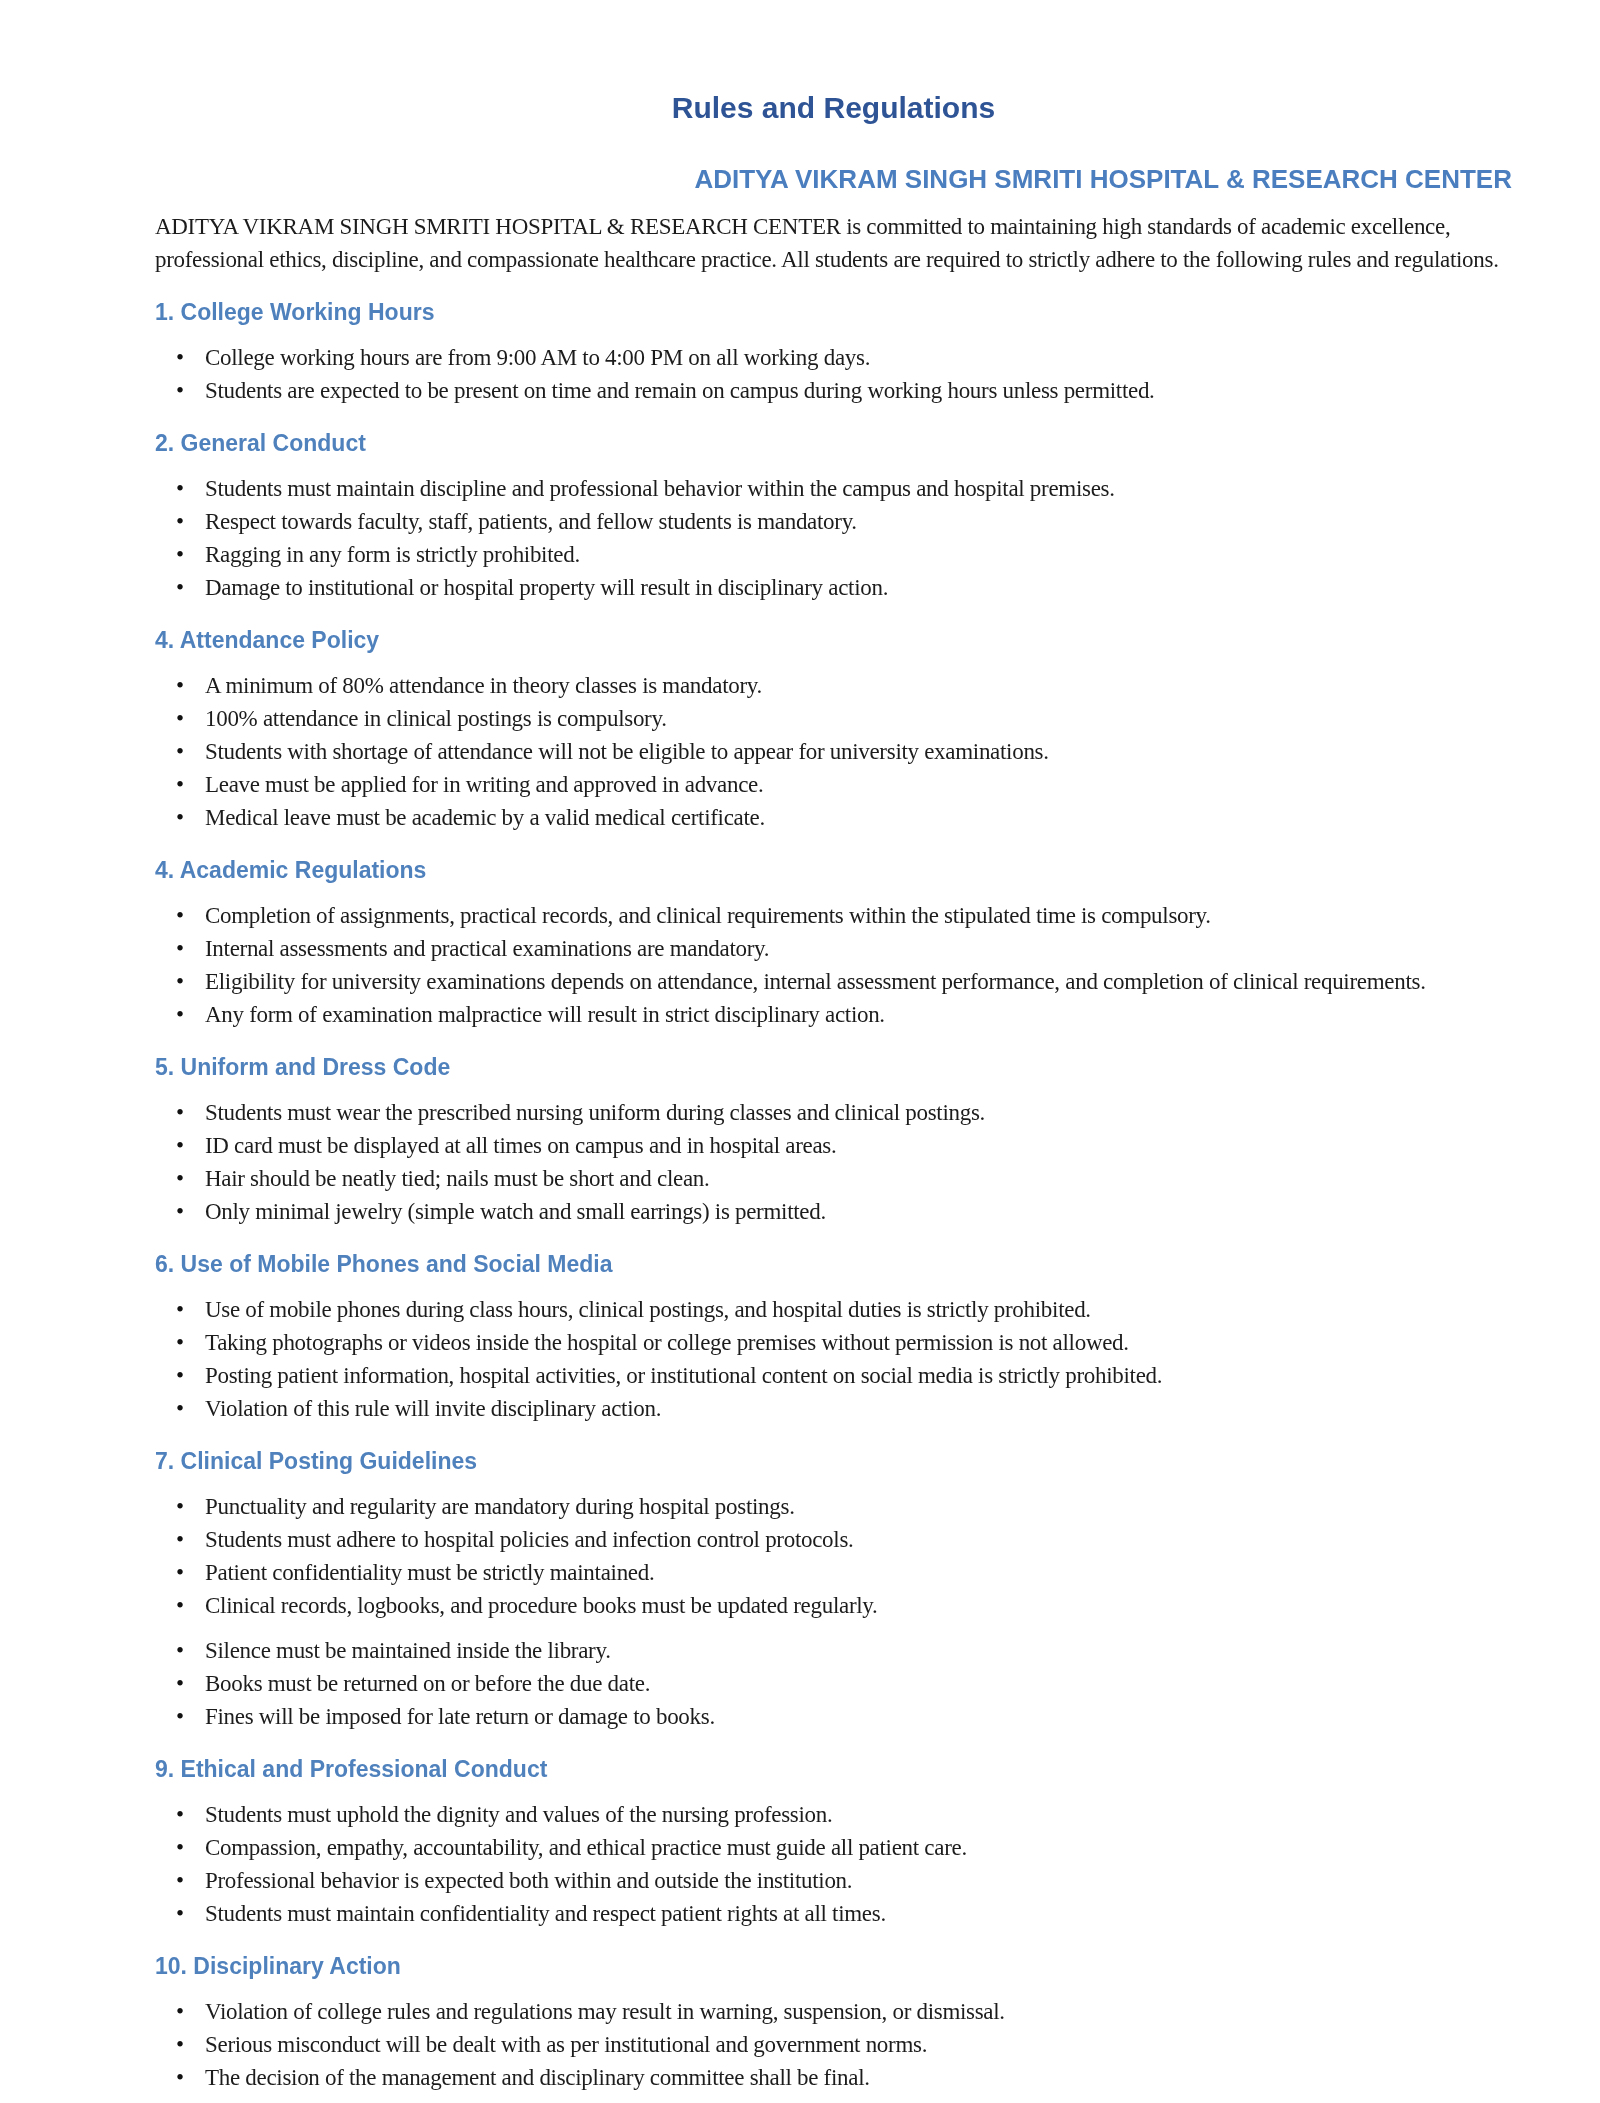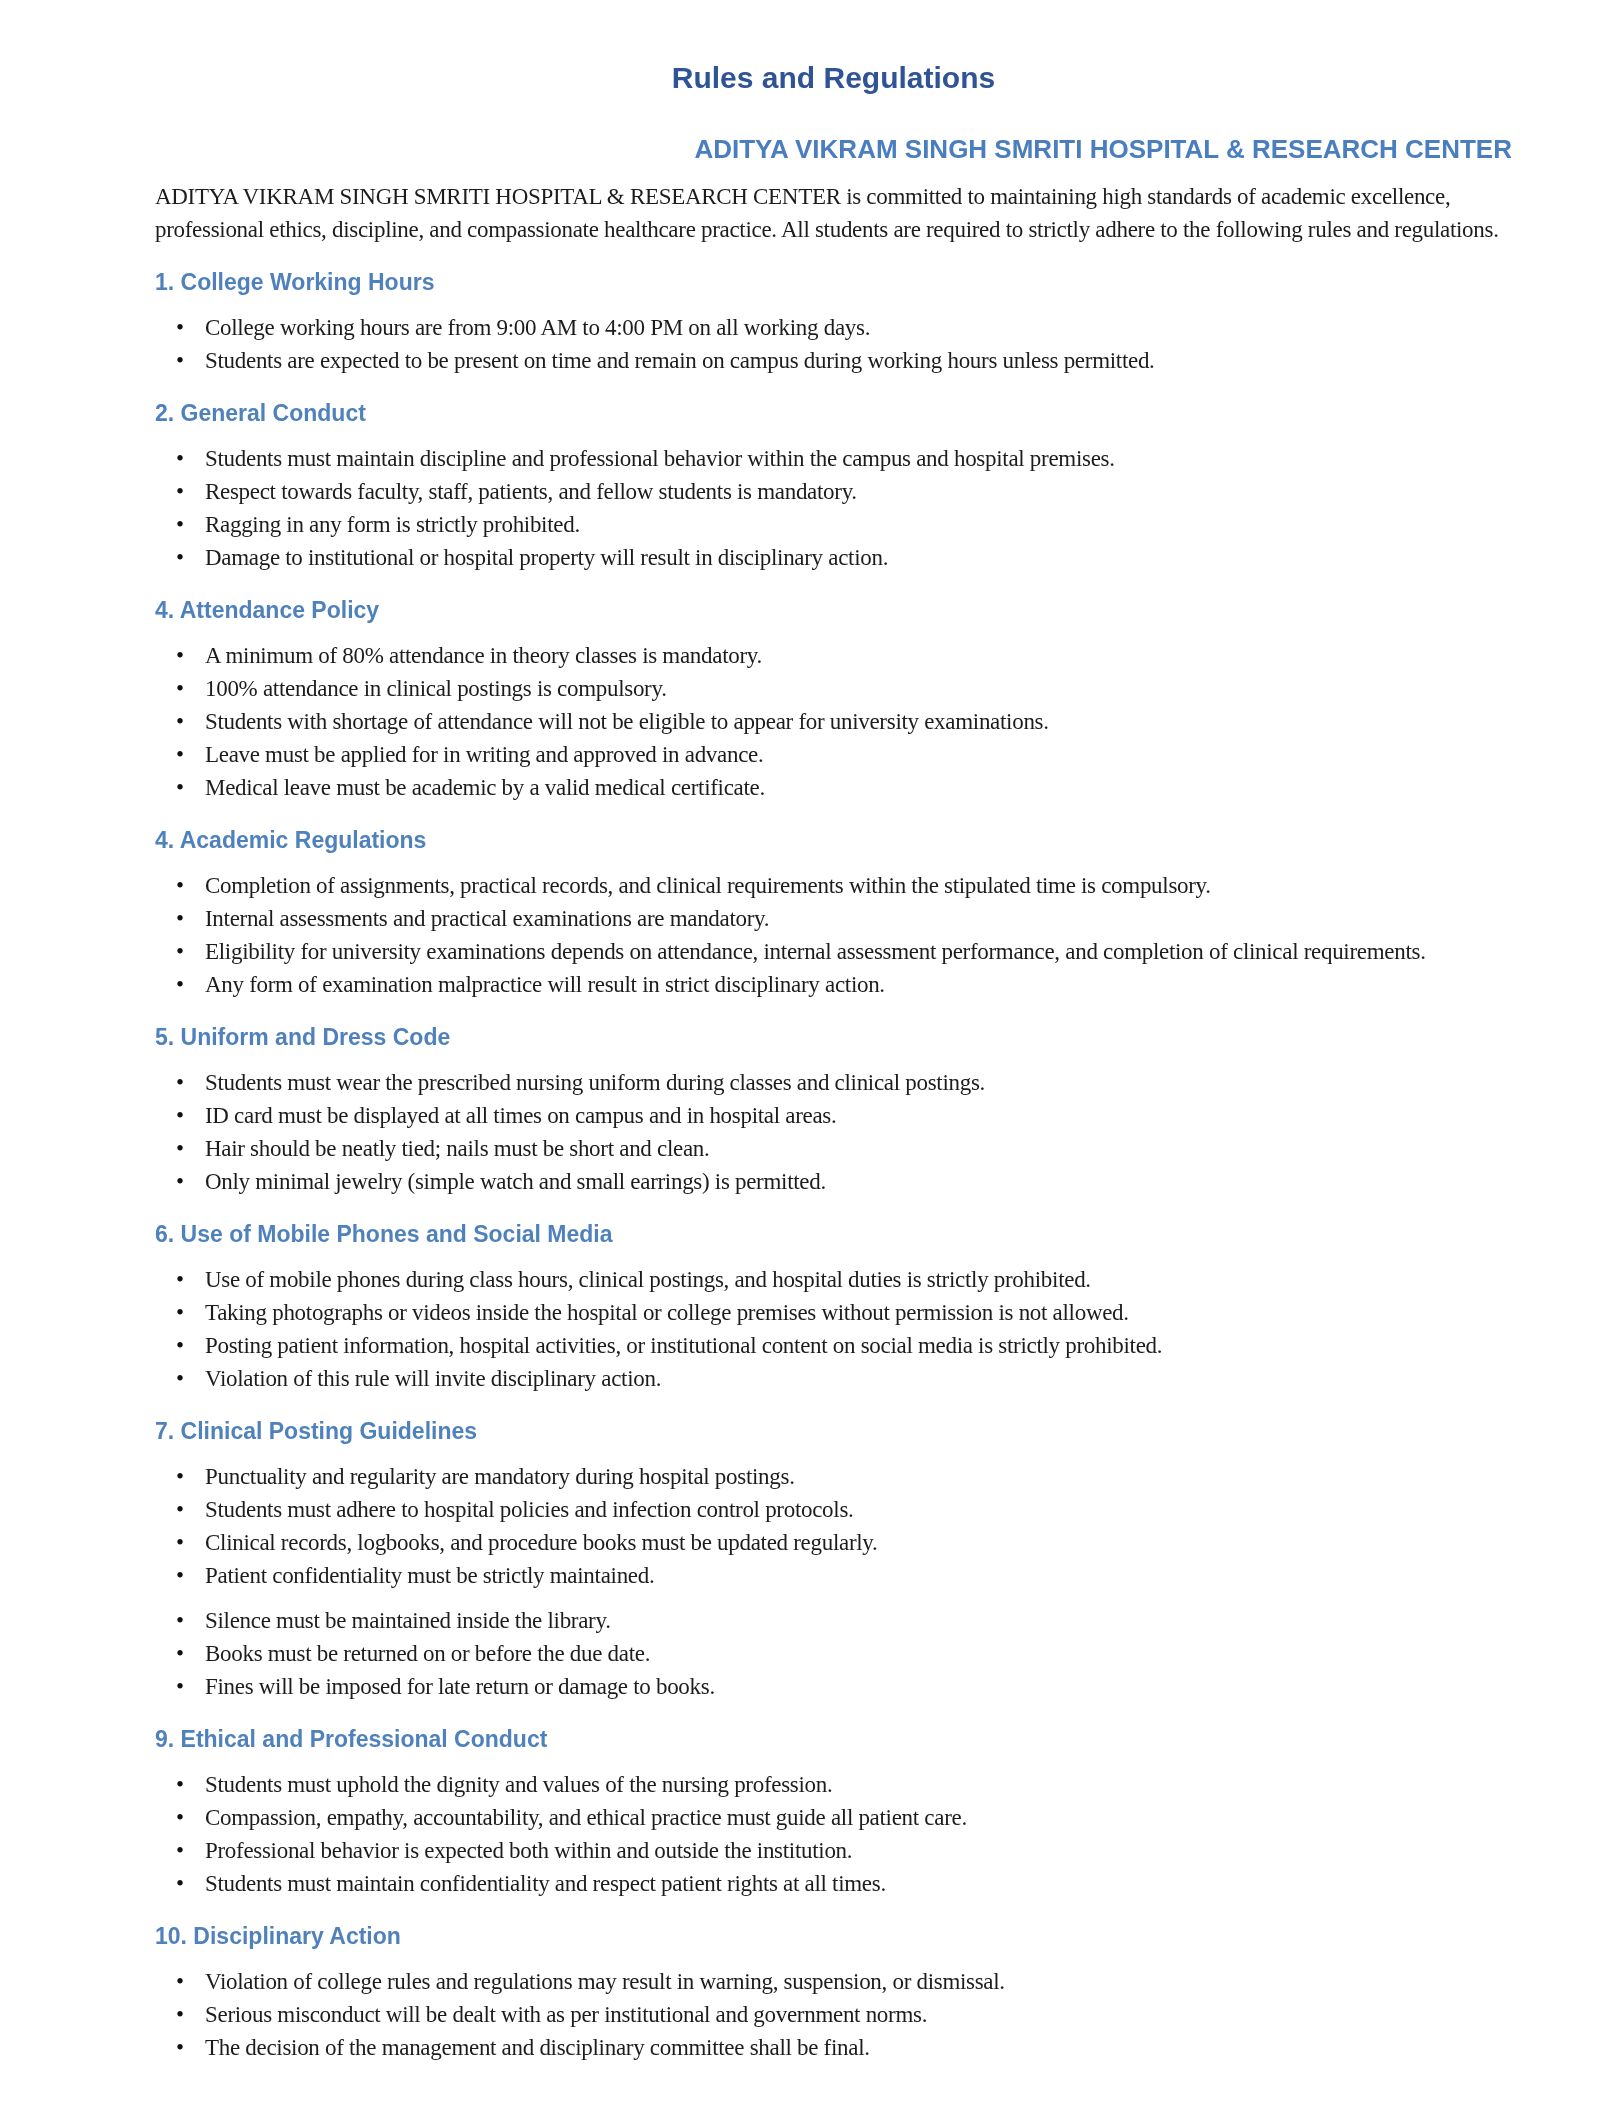--- a/index.html
+++ b/index.html
@@ -11,21 +11,21 @@
     width: 1600px;
     height: 2103px;
     overflow: hidden;
     font-family: "Liberation Serif", "DejaVu Serif", serif;
     color: #1c1c1c;
   }
   .page {
     box-sizing: border-box;
     width: 1600px;
     height: 1541px;
-    padding: 58px 88px 0 155px;
+    padding: 88px 88px 0 155px;
     background: #ffffff;
   }
   .doc-title {
     font-family: "Liberation Sans", "DejaVu Sans", sans-serif;
     font-weight: bold;
     font-size: 30px;
     line-height: 40px;
     color: #2F5496;
     text-align: center;
     margin: 0 0 34px 0;
@@ -137,22 +137,22 @@
           <li>Taking photographs or videos inside the hospital or college premises without permission is not allowed.</li>
           <li>Posting patient information, hospital activities, or institutional content on social media is strictly prohibited.</li>
           <li>Violation of this rule will invite disciplinary action.</li>
         </ul>
       </section>
       <section>
         <h3 class="section-heading">7. Clinical Posting Guidelines</h3>
         <ul class="bullet-list">
           <li>Punctuality and regularity are mandatory during hospital postings.</li>
           <li>Students must adhere to hospital policies and infection control protocols.</li>
+          <li>Patient confidentiality must be strictly maintained.</li>
           <li>Clinical records, logbooks, and procedure books must be updated regularly.</li>
-          <li>Patient confidentiality must be strictly maintained.</li>
         </ul>
       </section>
       <section>
         <ul class="bullet-list">
           <li>Silence must be maintained inside the library.</li>
           <li>Books must be returned on or before the due date.</li>
           <li>Fines will be imposed for late return or damage to books.</li>
         </ul>
       </section>
       <section>

